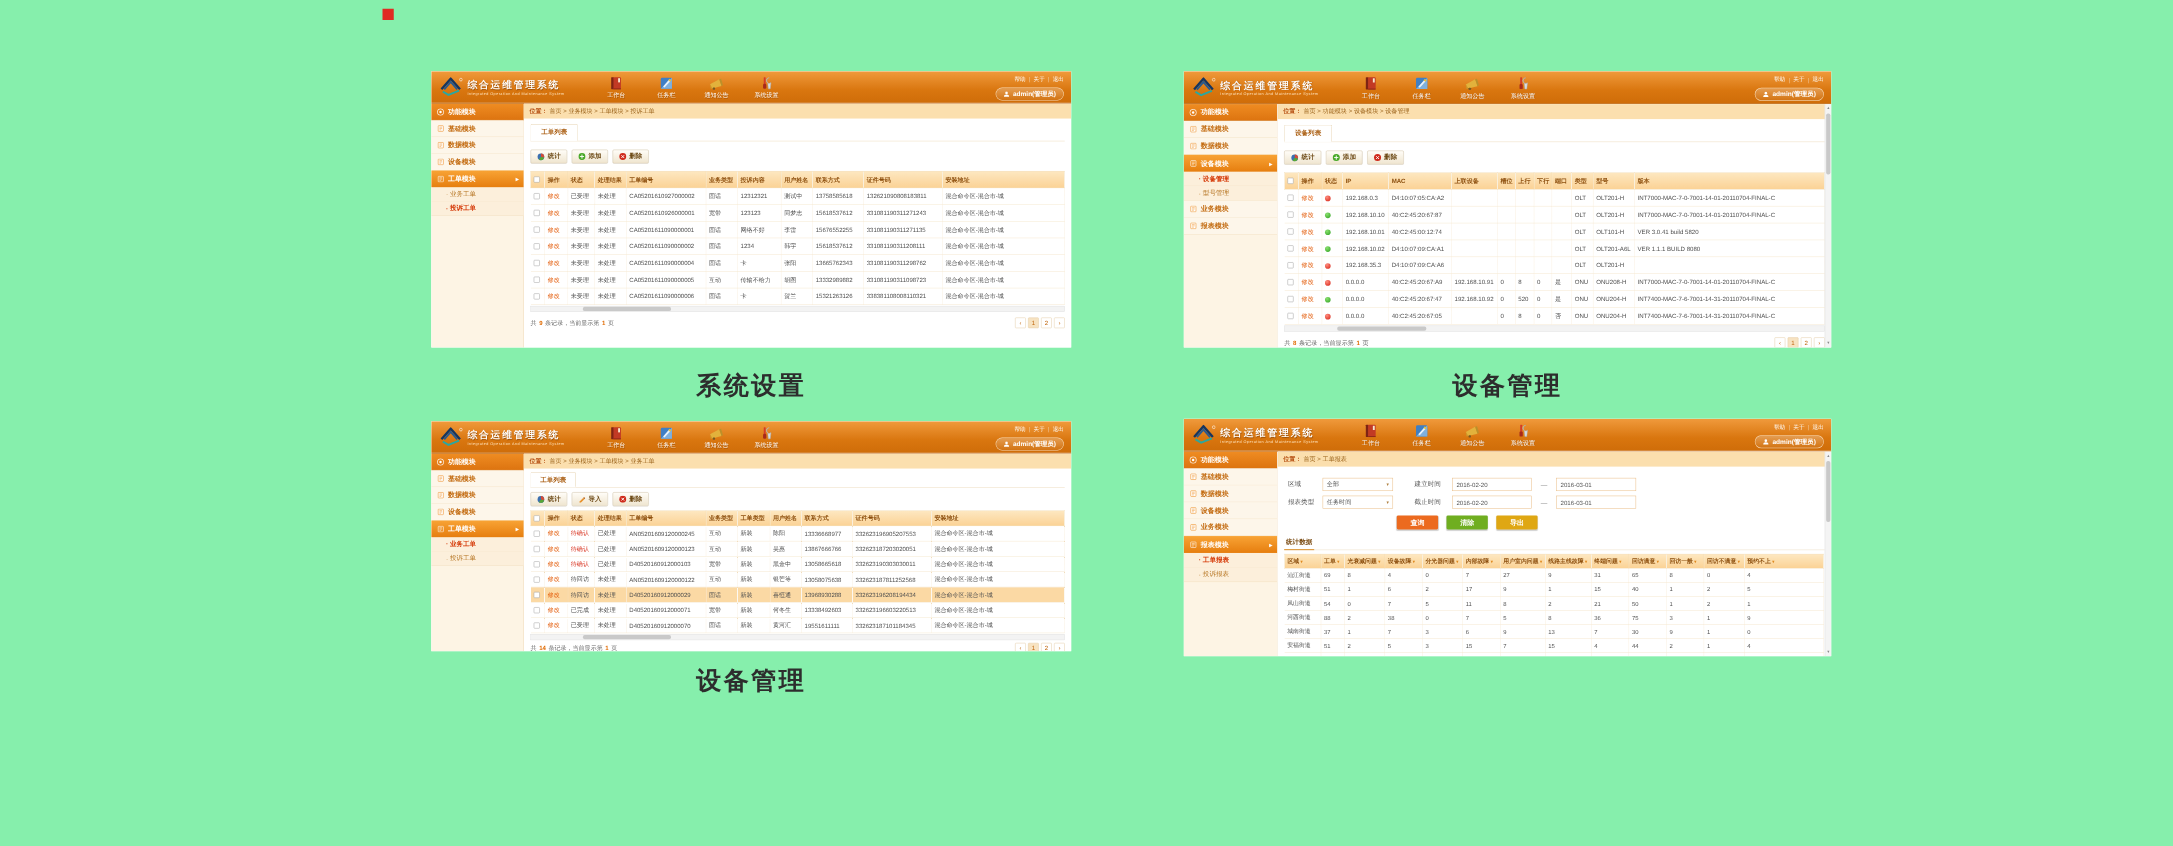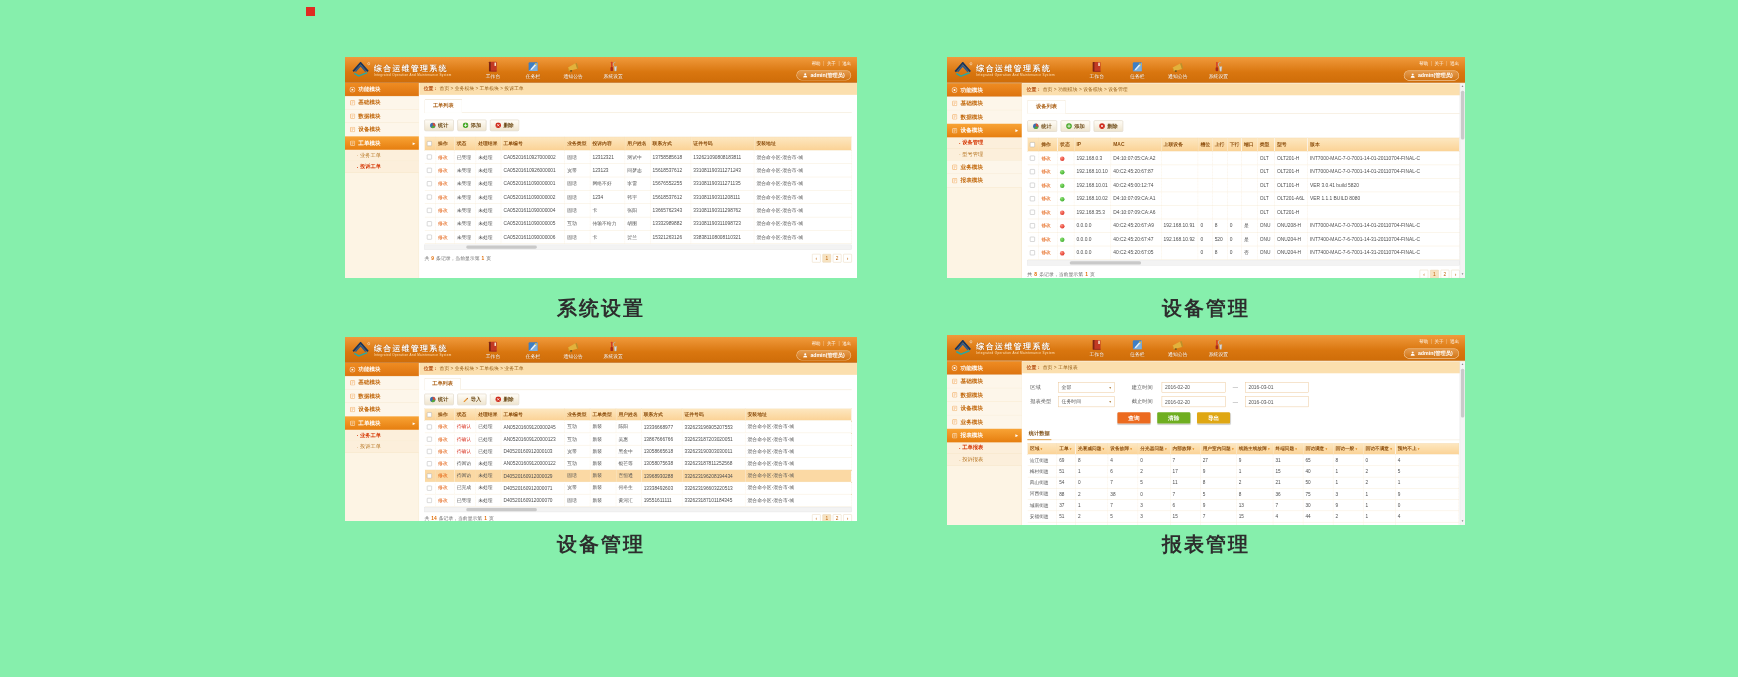--- a/index.html
+++ b/index.html
@@ -1500,14 +1500,13 @@
               <div class="varr dn">▼</div>
             </div>
           </div>
         </div>
       </div>
   </div>
 
   <div class="caption cap1">系统设置</div>
   <div class="caption cap2">设备管理</div>
   <div class="caption cap3">设备管理</div>
-  <div class="caption cap4">报表管理</div>
 </div>
 
 </body></html>

